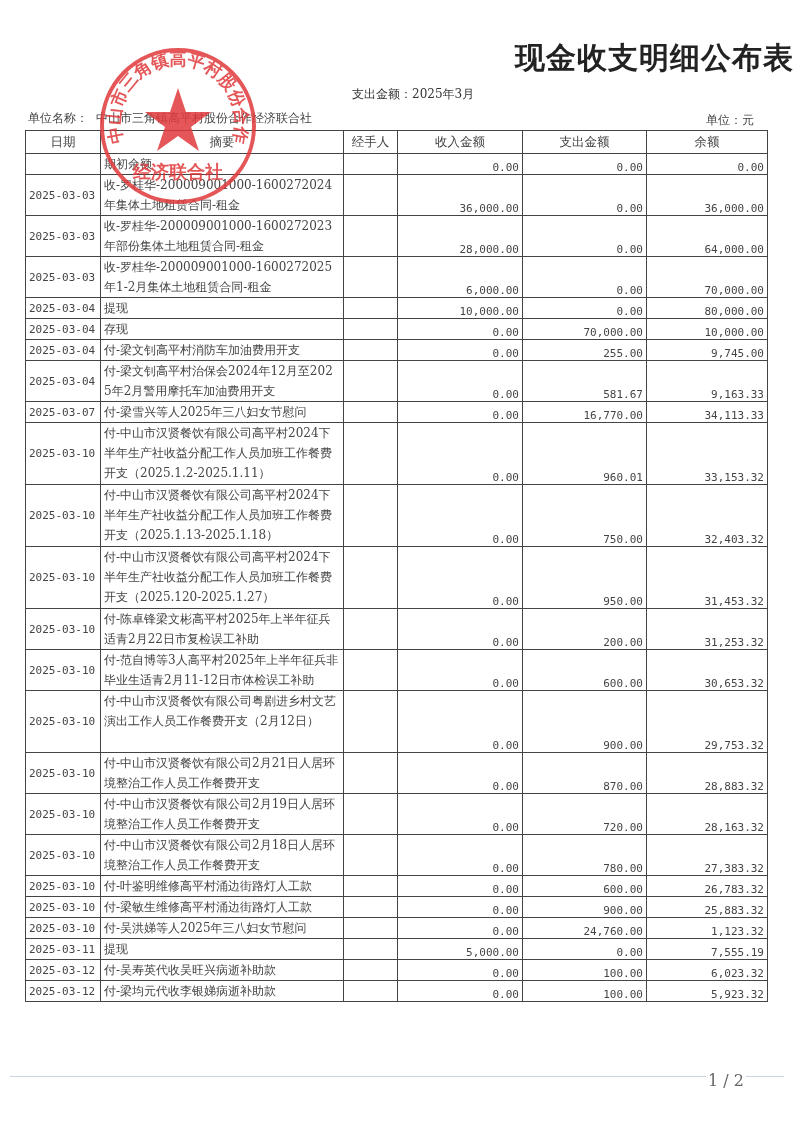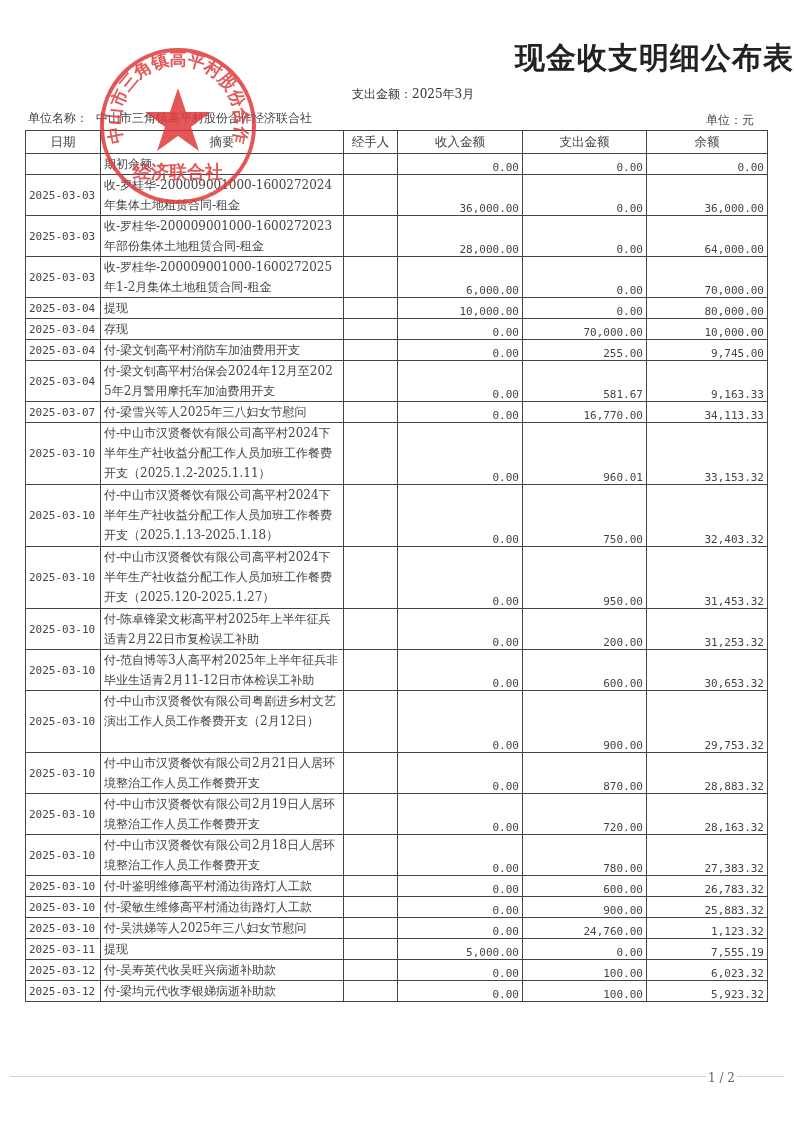--- a/index.html
+++ b/index.html
@@ -12,21 +12,21 @@
   .unit-name { position:absolute; left:96px; top:110px; font-size:12px; color:#444; }
   .unit-label { position:absolute; left:706px; top:112px; font-size:12px; color:#444; }
   table.ledger { position:absolute; left:25px; top:130px; border-collapse:collapse; table-layout:fixed;
                  width:742px; font-size:12px; }
   table.ledger td, table.ledger th { border:1px solid #444; padding:0 3px; color:#444; }
   table.ledger th { font-weight:normal; height:22px; text-align:center; font-size:12.5px; }
   td.date { vertical-align:middle; white-space:nowrap; font-family:"DejaVu Sans Mono", "Liberation Mono", monospace; font-size:11px; padding:0 1px; }
   td.desc { line-height:20px; vertical-align:top; padding:1px 3px; font-size:12px; word-break:break-all; }
   td.num { text-align:right; vertical-align:bottom; white-space:nowrap; padding:0 3px 2px 3px; font-family:"DejaVu Sans Mono", "Liberation Mono", monospace; font-size:11px; }
   .footer-line { position:absolute; left:10px; top:1076px; width:774px; height:1px; background:#c9d3e2; }
-  .page-num { position:absolute; left:706px; top:1071px; font-size:12px; color:#666; background:#fff; padding:0 2px; }
+  .page-num { position:absolute; left:706px; top:1071px; font-size:16px; color:#666; background:#fff; padding:0 2px; }
   .seal { position:absolute; left:98px; top:46px; width:160px; height:160px; pointer-events:none; opacity:0.85; }
 </style>
 </head>
 <body>
 
 <div class="title">现金收支明细公布表</div>
 <div class="report-month">支出金额：2025年3月</div>
 <div class="unit-name-label">单位名称：</div>
 <div class="unit-name">中山市三角镇高平村股份合作经济联合社</div>
 <div class="unit-label">单位：元</div>

